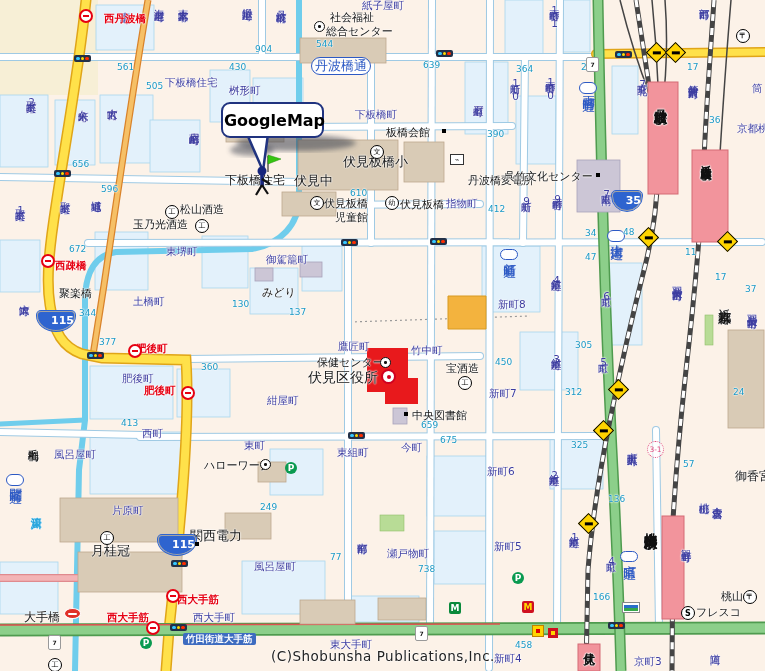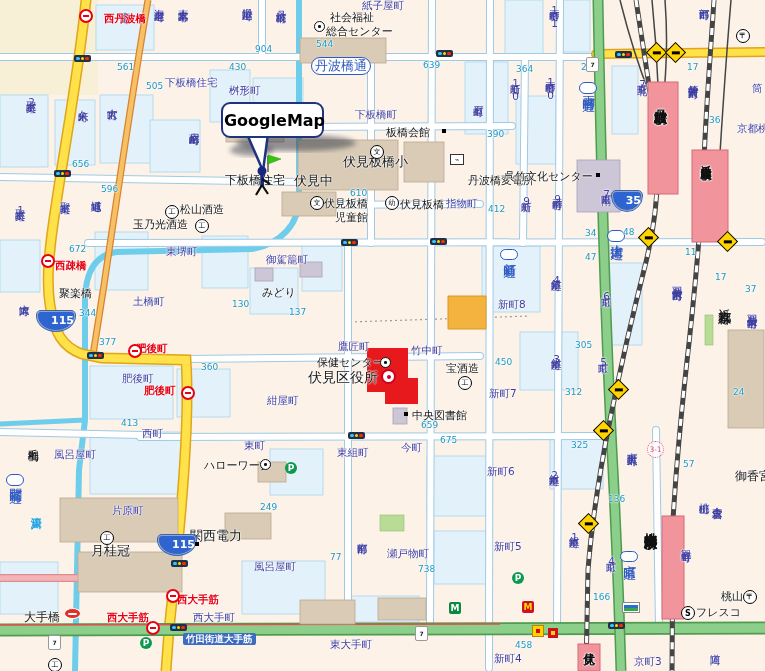--- a/index.html
+++ b/index.html
@@ -553,13 +553,14 @@
       <path d="M262,175 L262,186" stroke="#16257d" stroke-width="3.5"></path>
       <path d="M262,185 L256,195 M262,185 L268,194 M262,179 L270,184" stroke="#111" stroke-width="2.2"></path>
     </g>
   </svg>
 
   <div id="balloon">
     <span class="bicon"></span>
     <span class="txt">GoogleMap</span>
   </div>
 
+  <div id="copyright" class="lbl k-c">(C)Shobunsha Publications,Inc.</div>
 </div>
 
 </body></html>

